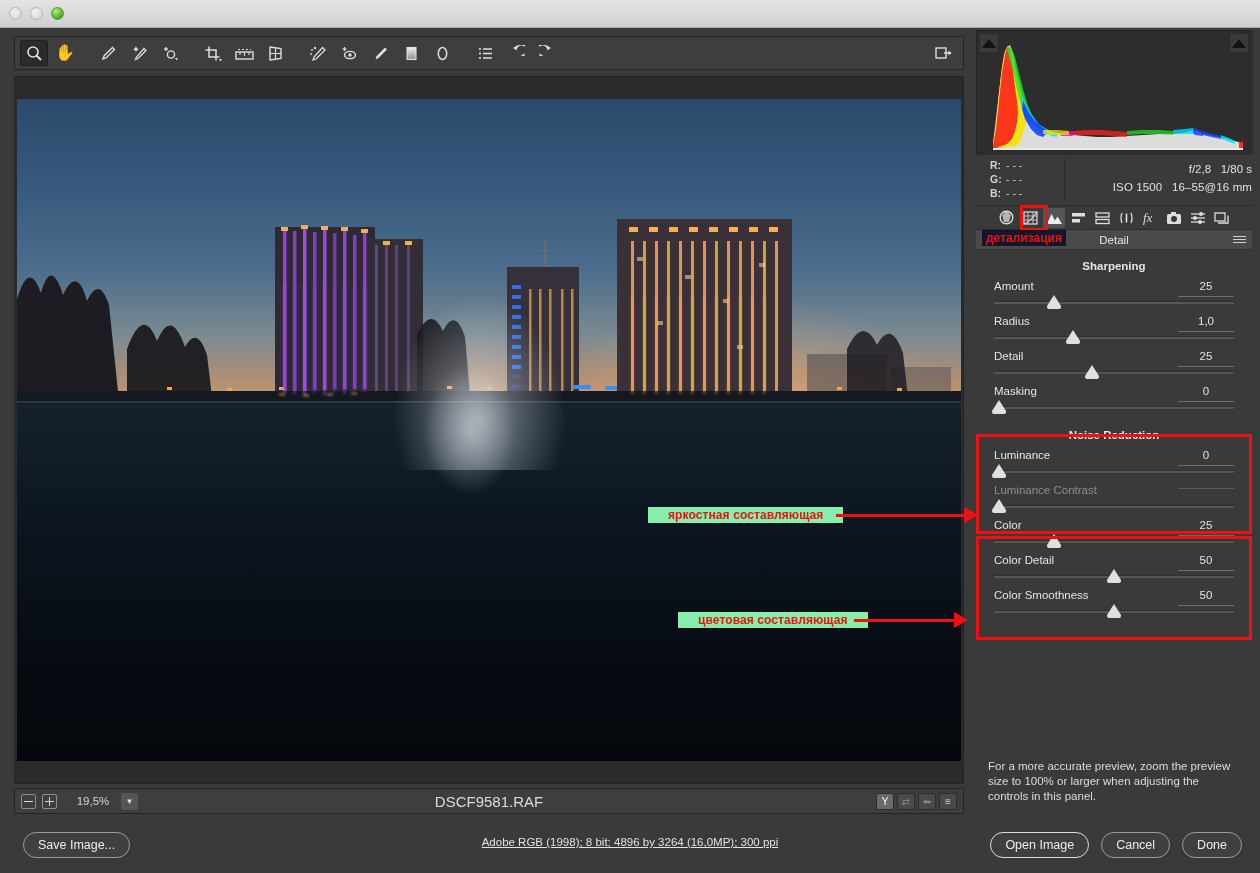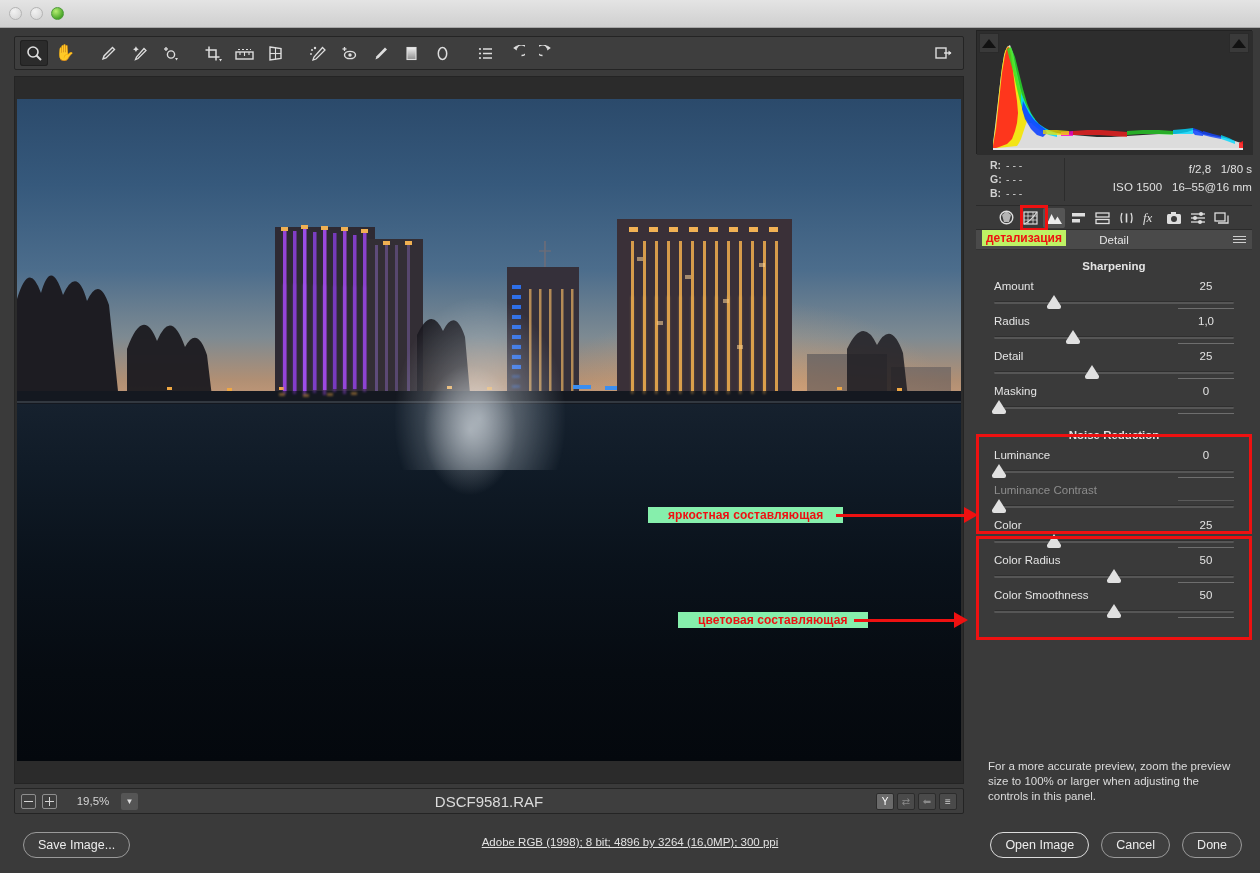--- a/index.html
+++ b/index.html
@@ -164,21 +164,21 @@
 
   .panel-body { width: 276px; height: 566px; background: #3a3a3a; position: relative; padding-top: 6px; }
   .sect-title { text-align: center; font-size: 11.5px; color: #e4e4e4; margin: 4px 0 8px; font-weight: bold; }
   .sect-title.nr { margin-top: 14px; }
 
   .slider { position: relative; margin: 0 18px 5px 18px; height: 30px; }
   .slider .lbl { font-size: 11.5px; color: #e3e3e3; position: absolute; left: 0; top: 0; }
   .slider.disabled .lbl { color: #8d8d8d; }
   .slider .val {
     position: absolute; right: 0; top: 0; width: 56px; text-align: center;
-    font-size: 11.5px; color: #e3e3e3; border-bottom: 1px solid #6e6e6e; padding-bottom: 16px;
+    font-size: 11.5px; color: #e3e3e3; border-bottom: 1px solid #6e6e6e; padding-bottom: 4px;
   }
   .slider.disabled .val { border-bottom-color: #5a5a5a; }
   .track {
     position: absolute; left: 0; right: 0; top: 21px; height: 3px;
     background: #565656; border-radius: 2px; border-top: 1px solid #2f2f2f;
   }
   .knob {
     position: absolute; top: 15px; width: 0; height: 0; margin-left: -7px;
     border-left: 7px solid transparent; border-right: 7px solid transparent;
     border-bottom: 11px solid #e0e0e0; cursor: pointer;
@@ -216,21 +216,21 @@
     padding: 1px 20px; white-space: nowrap; letter-spacing: .1px;
   }
   .anno-line { position: absolute; height: 3px; background: #ee1111; }
   .anno-arrow {
     position: absolute; width: 0; height: 0;
     border-top: 8px solid transparent; border-bottom: 8px solid transparent;
     border-left: 14px solid #ee1111;
   }
   .anno-det {
     position: absolute; left: 982px; top: 230px;
-    font-size: 12px; font-weight: bold; color: #ee1111; background: #bef264; padding: 1px 4px;
+    font-size: 12px; font-weight: bold; color: #ee1111; background: #0f172a; padding: 1px 4px;
   }
 </style>
 </head>
 <body>
 
 <div class="app">
 
   <div class="titlebar">
     <div class="lights">
       <div class="light"></div>
@@ -713,21 +713,21 @@
         <div class="track"></div>
         <div class="knob" style="left:2%"></div>
       </div>
       <div class="slider">
         <span class="lbl">Color</span>
         <span class="val">25</span>
         <div class="track"></div>
         <div class="knob" style="left:25%"></div>
       </div>
       <div class="slider">
-        <span class="lbl">Color Radius</span>
+        <span class="lbl">Color Detail</span>
         <span class="val">50</span>
         <div class="track"></div>
         <div class="knob" style="left:50%"></div>
       </div>
       <div class="slider">
         <span class="lbl">Color Smoothness</span>
         <span class="val">50</span>
         <div class="track"></div>
         <div class="knob" style="left:50%"></div>
       </div>

